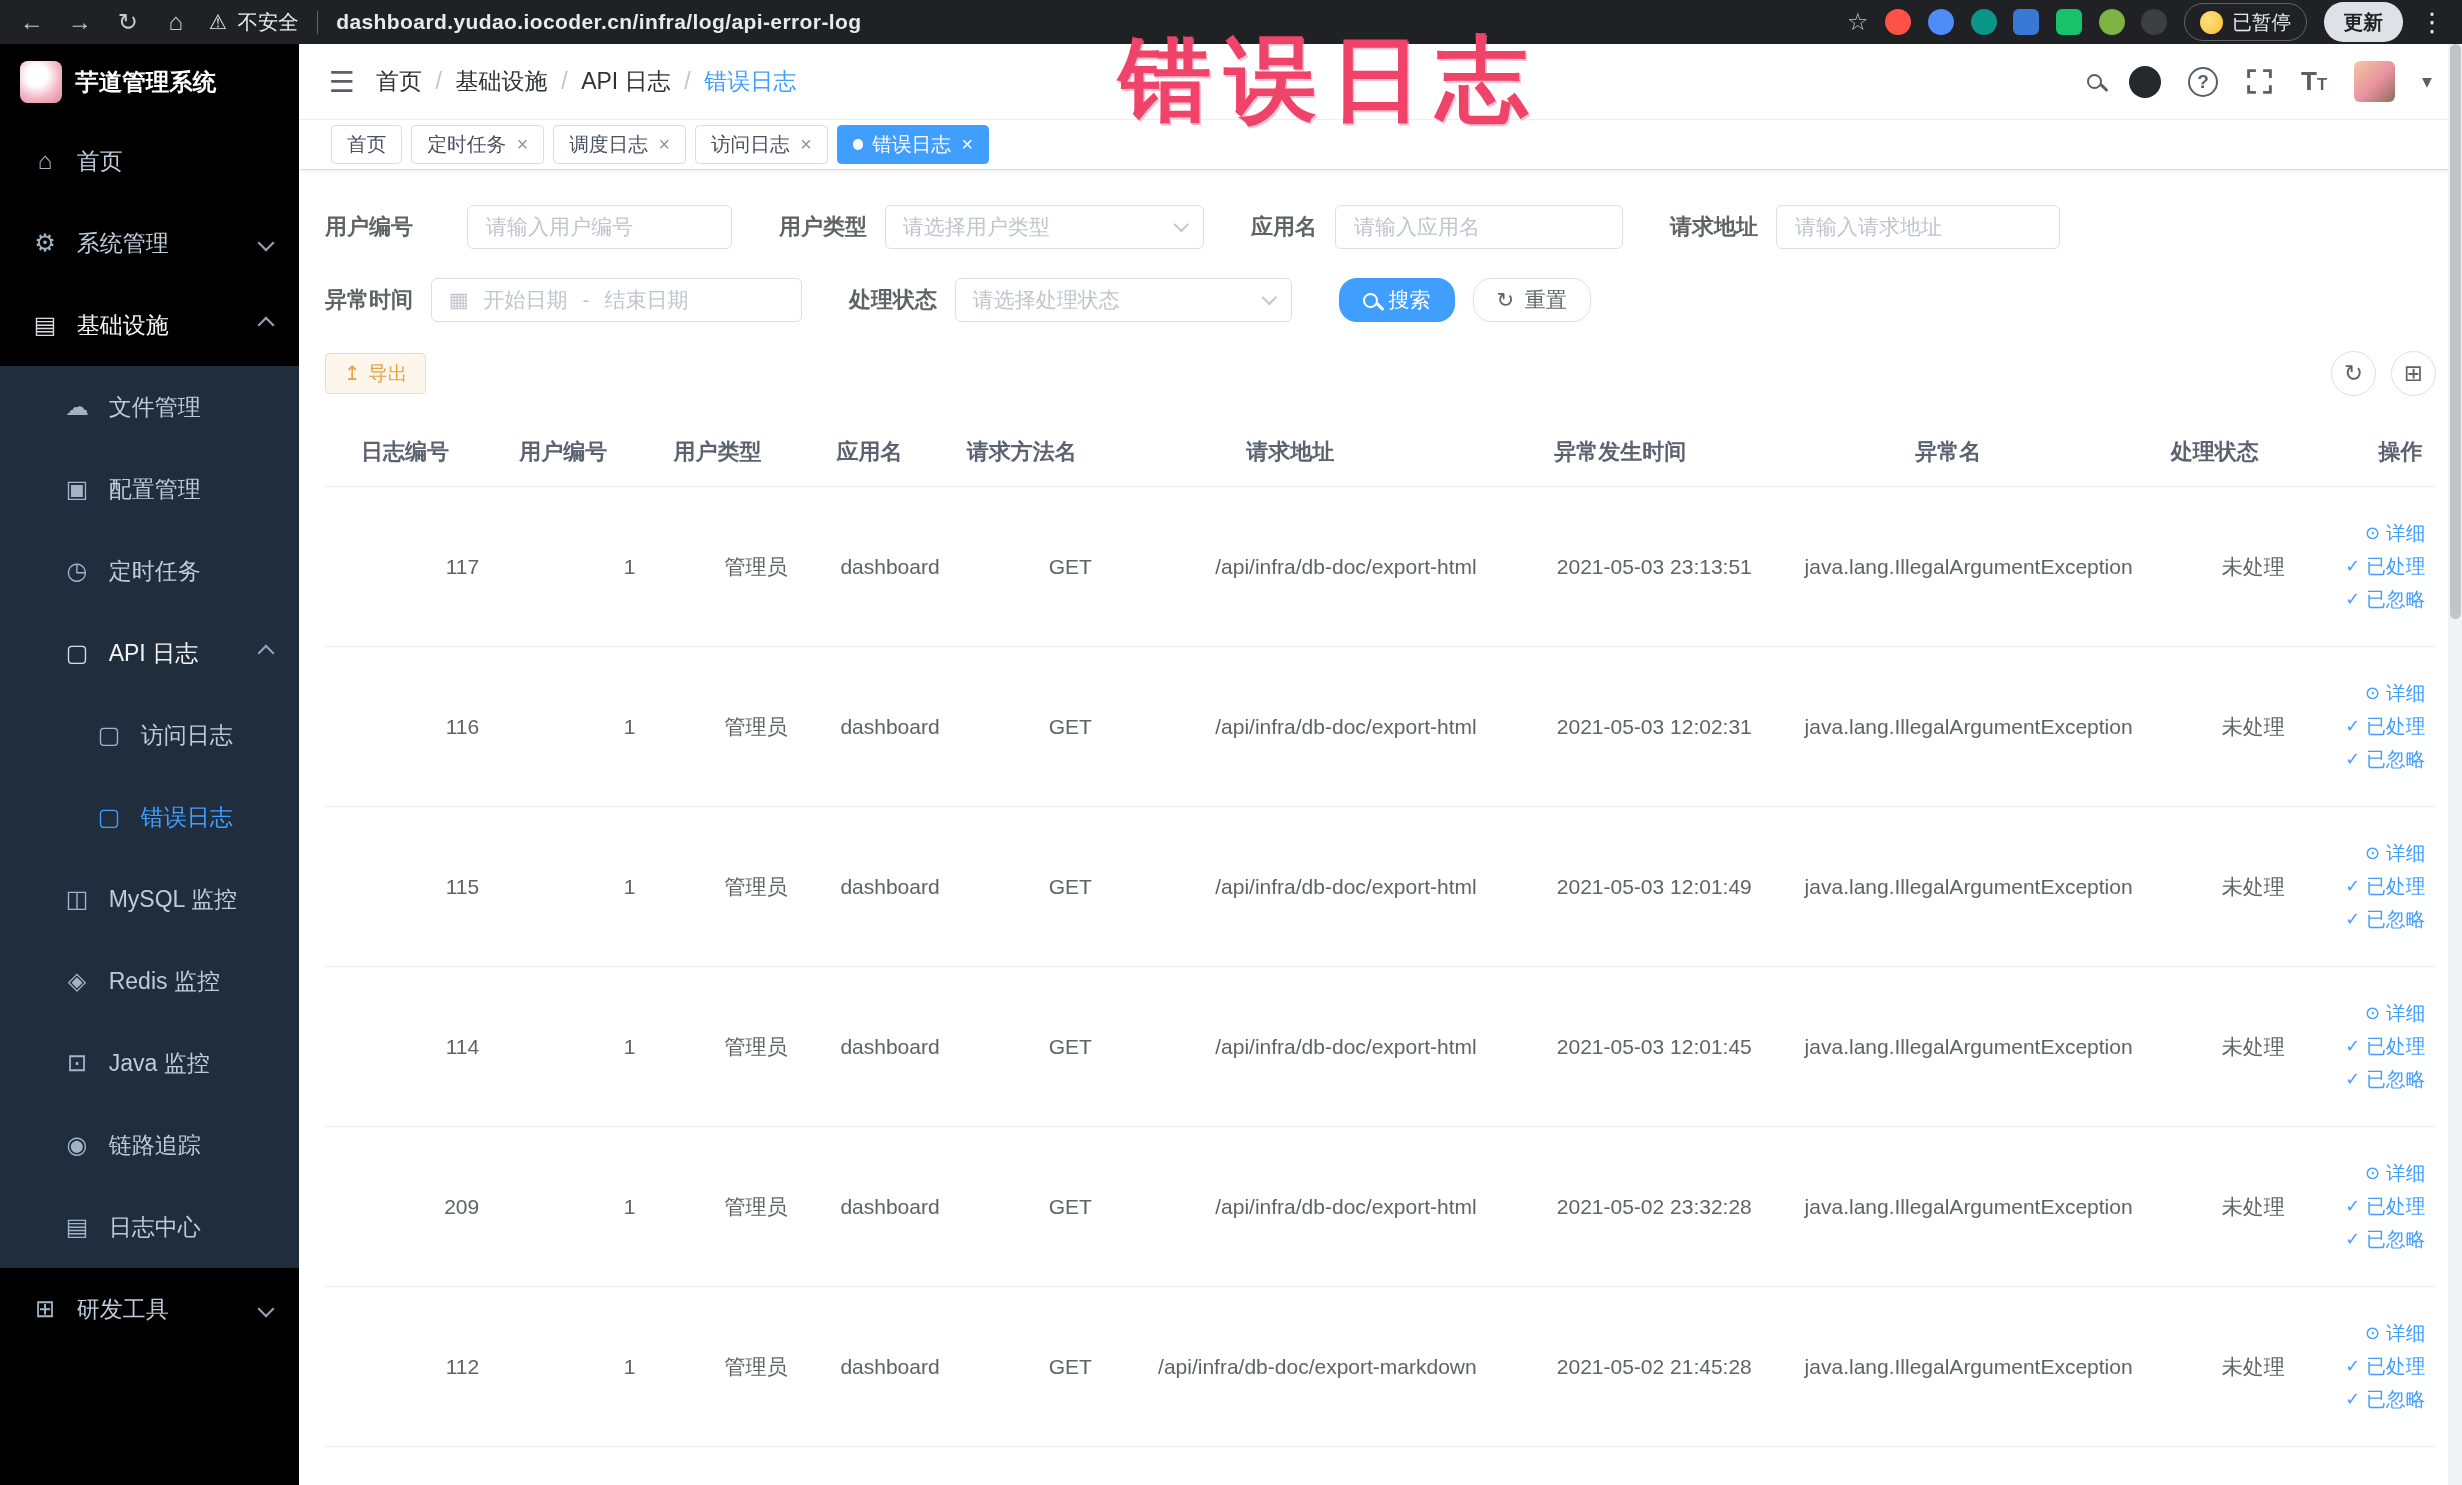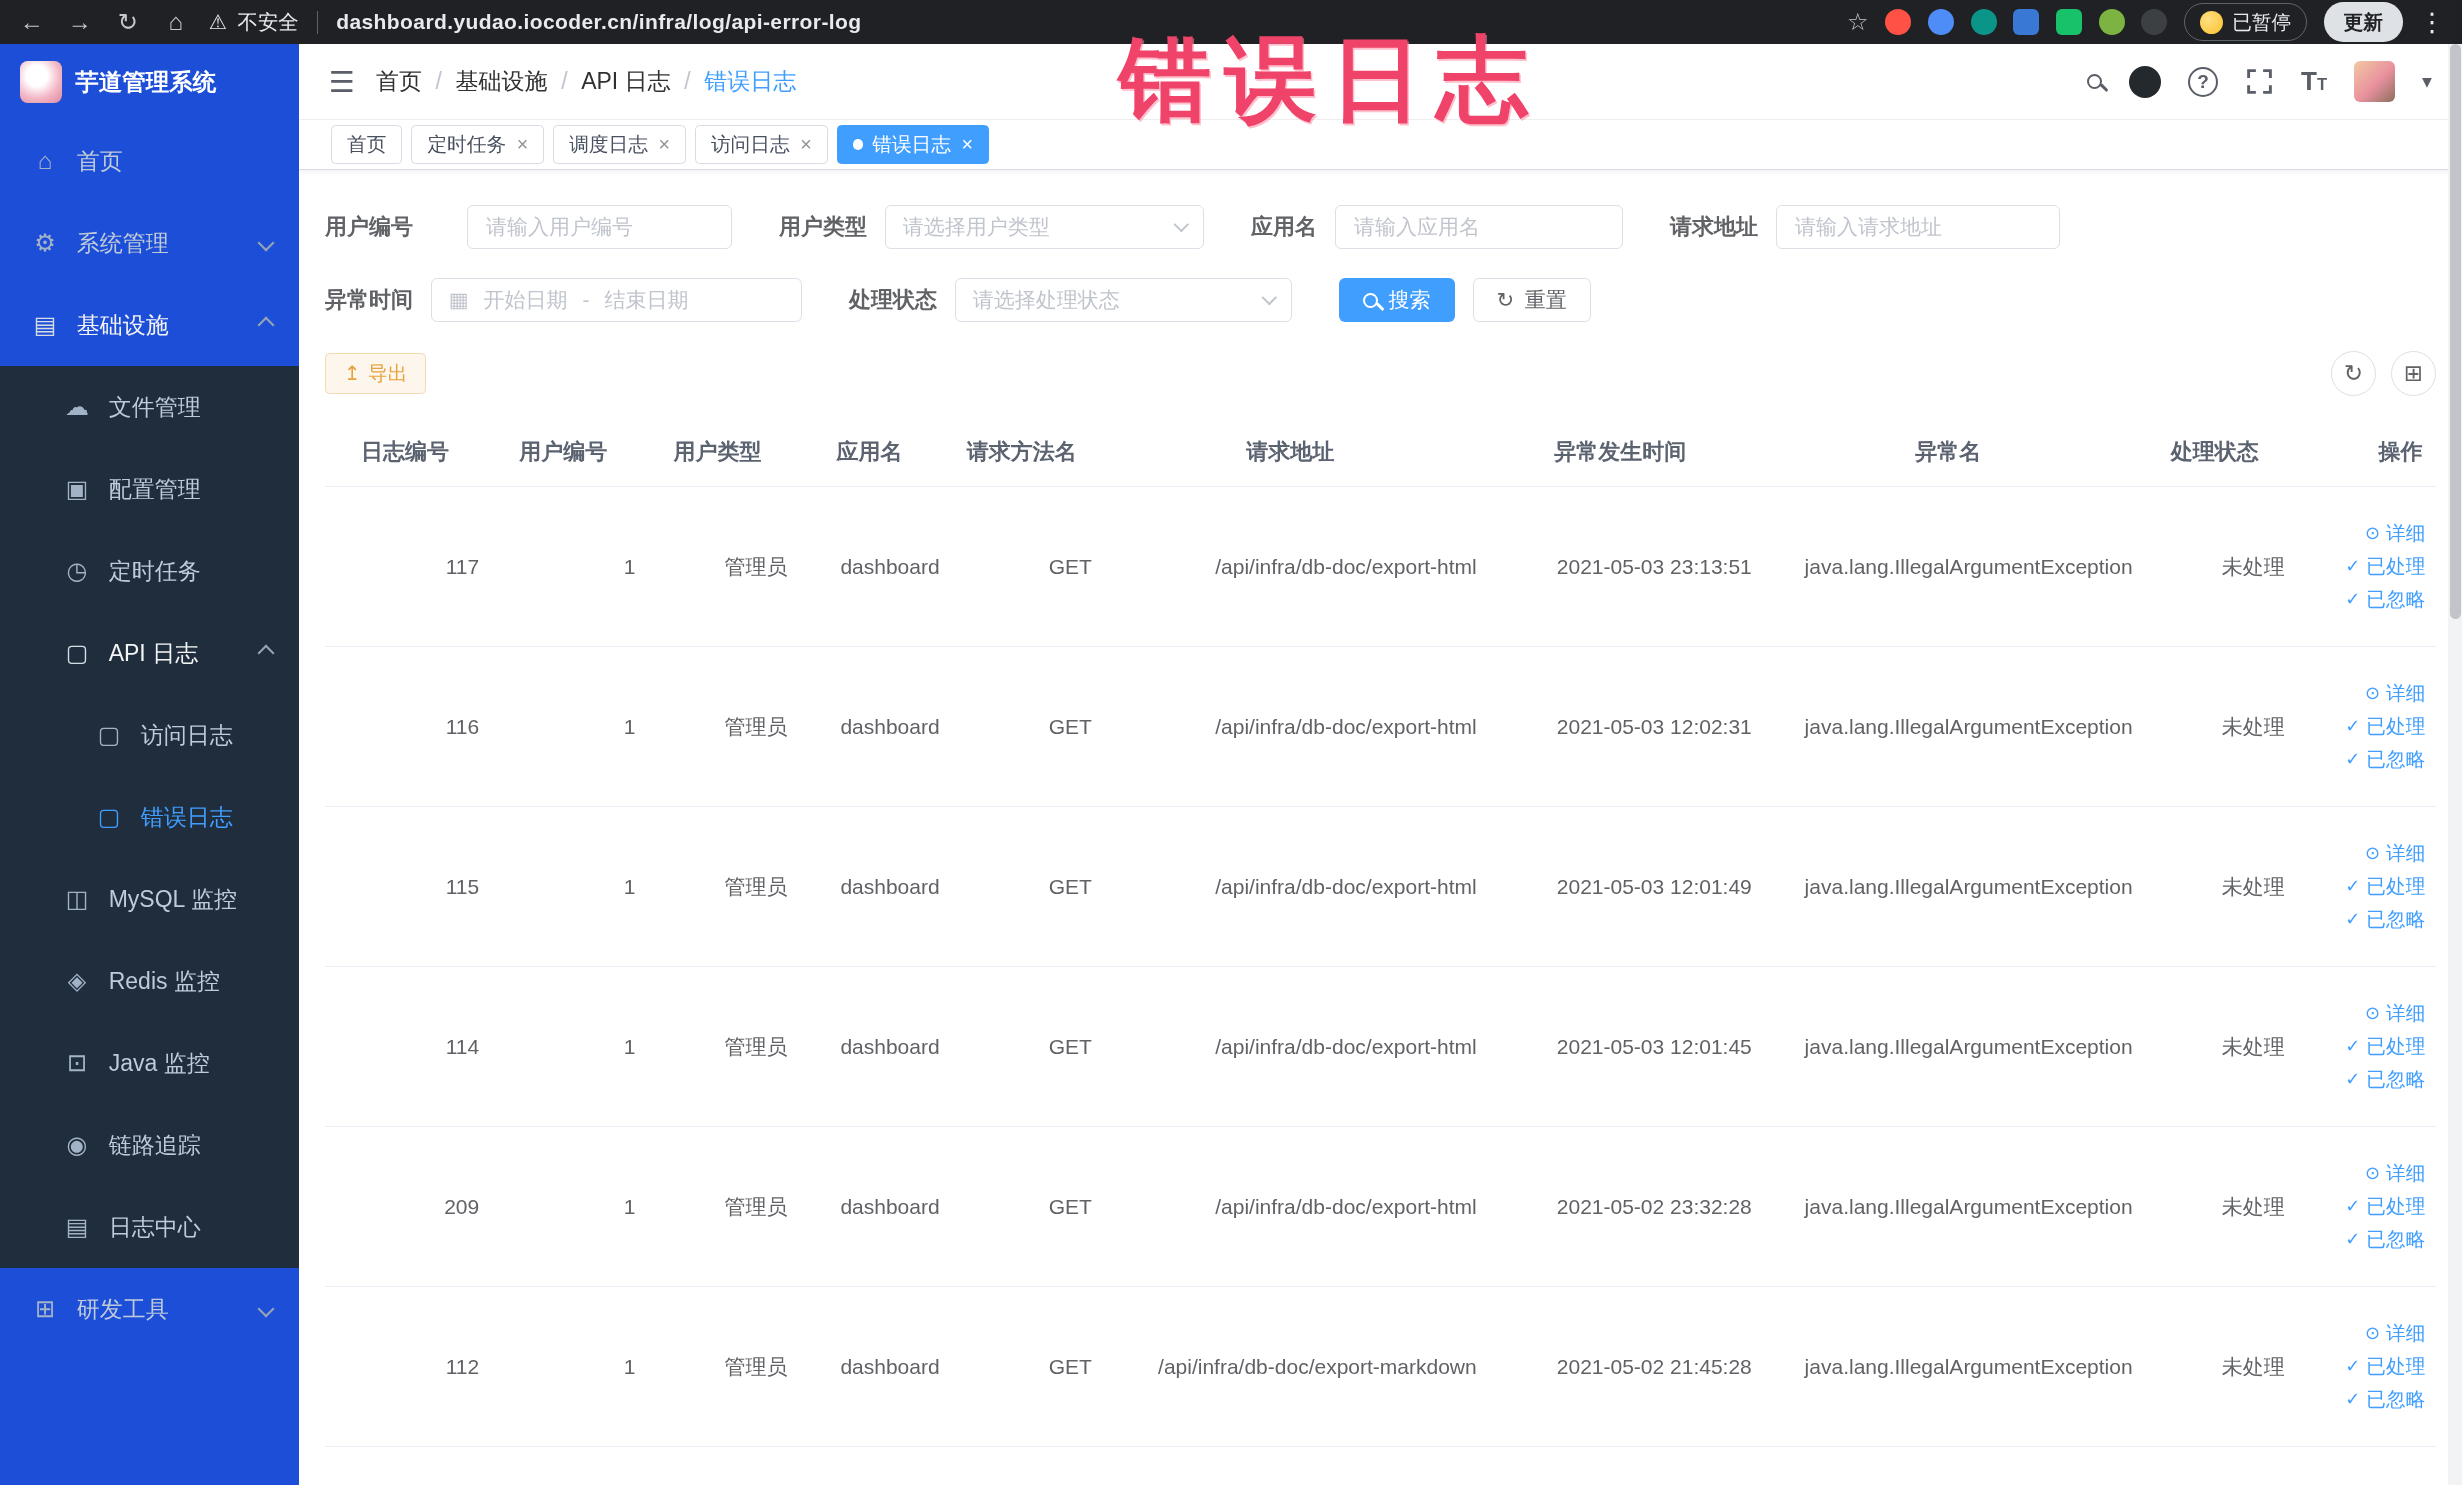--- a/index.html
+++ b/index.html
@@ -28,21 +28,21 @@
   .face { width:23px; height:23px; border-radius:50%;
           background:radial-gradient(circle at 35% 35%,#ffe082,#fbc02d); }
   .pill-update { background:#dee1e6; color:#202124; border-radius:19.7px; padding:6.8px 19.7px;
                  font-size:19.7px; font-weight:700; }
   .kebab { color:#e8eaed; font-size:26px; }
 
   
   .app { display:flex; height:1442px; }
 
   
-  .sidebar { width:299px; flex:0 0 auto; background:#1d4ed8; color:#bfcbd9; }
+  .sidebar { width:299px; flex:0 0 auto; background:#000000; color:#bfcbd9; }
   .logo { height:76px; display:flex; align-items:center; gap:13.6px; padding:0 19.7px; cursor:pointer; }
   .logo-img { width:42px; height:42px; border-radius:7.6px; flex:0 0 auto;
               background:radial-gradient(circle at 40% 35%, #ffffff 28%, #f3b6c5 62%, #d98aa0 100%); }
   .logo-title { color:#fff; font-size:23.5px; font-weight:700; white-space:nowrap; }
   .mi { height:82px; display:flex; align-items:center; gap:16.7px; font-size:23px; cursor:pointer; white-space:nowrap; }
   .l1 { padding-left:30px; }
   .sub { background:#1f2d3d; }
   .l2 { padding-left:62px; }
   .l3 { padding-left:94px; }
   .mi-ic { width:30px; text-align:center; font-size:24px; color:#a3b3c6; flex:0 0 auto; }
@@ -101,21 +101,21 @@
   .sel { height:44px; border:0.8px solid #dcdfe6; border-radius:6px; display:flex; align-items:center;
          padding:0 16.7px; gap:10.6px; background:#fff; cursor:pointer; }
   .ph { color:#c0c4cc; font-size:21px; white-space:nowrap; }
   .sel .ph { flex:1; }
   .chev-s { width:10.6px; height:10.6px; border-right:2.3px solid #c0c4cc; border-bottom:2.3px solid #c0c4cc;
             transform:rotate(45deg); margin-top:-6px; flex:0 0 auto; }
   .range { height:44px; border:0.8px solid #dcdfe6; border-radius:6px; display:flex; align-items:center;
            padding:0 16.7px; gap:15px; background:#fff; cursor:pointer; }
   .cal { color:#c0c4cc; font-size:21px; }
   .range-sep { color:#c0c4cc; font-size:21px; }
-  .btn { height:44px; border-radius:6px; font-size:21px; display:inline-flex; align-items:center;
+  .btn { height:44px; border-radius:18px; font-size:21px; display:inline-flex; align-items:center;
          gap:10.6px; padding:0 23px; cursor:pointer; border:0.8px solid transparent; font-family:inherit; }
   .btn-primary { background:#409eff; color:#fff; }
   .btn-default { background:#fff; border-color:#dcdfe6; color:#606266; }
   .btn + .btn { margin-left:18px; }
 
   .toolbar { display:flex; align-items:center; margin:4.5px 0 21px; }
   .btn-export { height:41px; padding:0 18px; background:#fdf6ec; border:0.8px solid #f5dab1;
                 color:#e6a23c; border-radius:4.5px; font-size:19.7px; display:inline-flex;
                 align-items:center; gap:7.6px; cursor:pointer; font-family:inherit; }
   .tool-right { margin-left:auto; display:flex; gap:15px; }

